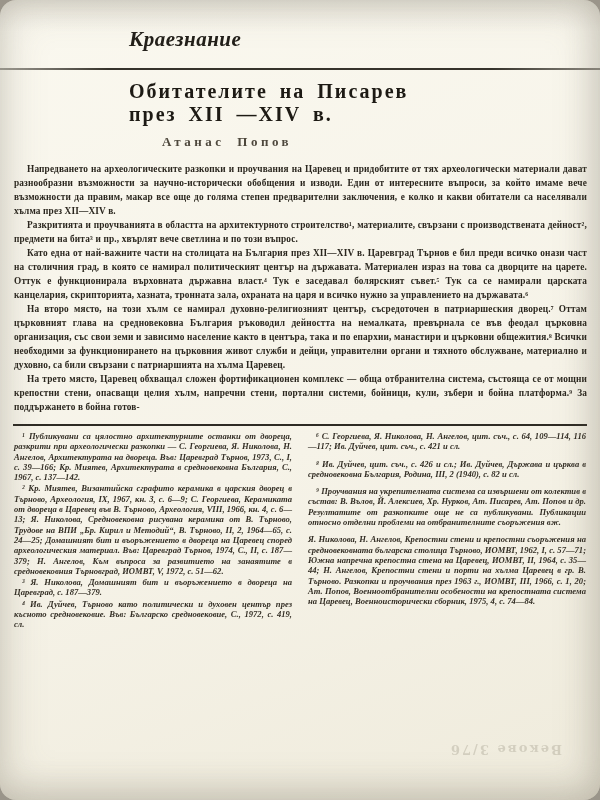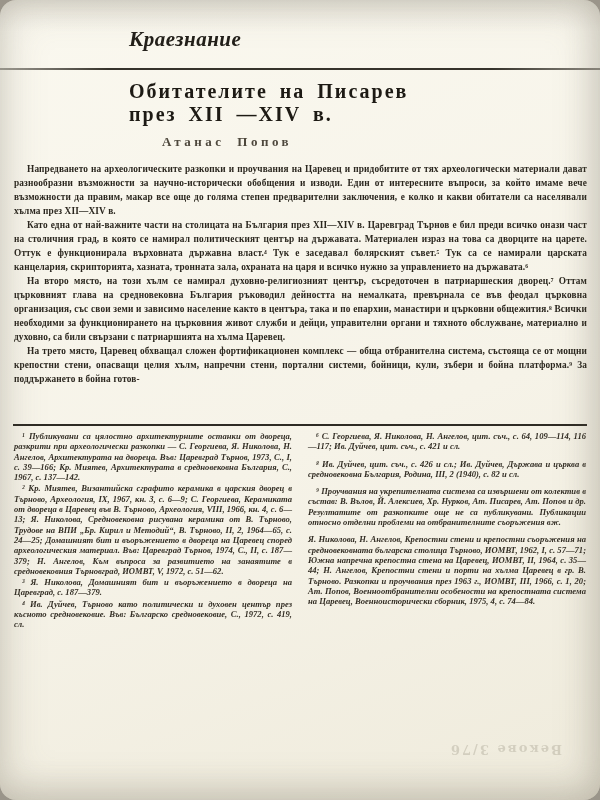--- a/index.html
+++ b/index.html
@@ -68,20 +68,21 @@
 
   <h1 class="title">
     <span>Обитателите на Писарев</span>
     <span>през XII —XIV в.</span>
   </h1>
 
   <div class="author">Атанас Попов</div>
 
   <div class="body-text">
     <p>Напредването на археологическите разкопки и проучвания на Царевец и придобитите от тях археологически материали дават разнообразни възможности за научно-исторически обобщения и изводи. Един от интересните въпроси, за който имаме вече възможности да правим, макар все още до голяма степен предварителни заключения, е колко и какви обитатели са населявали хълма през XII—XIV в.</p>
+    <p>Разкритията и проучванията в областта на архитектурното строителство¹, материалите, свързани с производствената дейност², предмети на бита³ и пр., хвърлят вече светлина и по този въпрос.</p>
     <p>Като една от най-важните части на столицата на България през XII—XIV в. Царевград Търнов е бил преди всичко онази част на столичния град, в която се намирал политическият център на държавата. Материален израз на това са дворците на царете. Оттук е функционирала върховната държавна власт.⁴ Тук е заседавал болярският съвет.⁵ Тук са се намирали царската канцелария, скрипторията, хазната, тронната зала, охраната на царя и всичко нужно за управлението на държавата.⁶</p>
     <p>На второ място, на този хълм се намирал духовно-религиозният център, съсредоточен в патриаршеския дворец.⁷ Оттам църковният глава на средновековна България ръководил дейността на немалката, превърнала се във феодал църковна организация, със свои земи и зависимо население както в центъра, така и по епархии, манастири и църковни общежития.⁸ Всички необходими за функционирането на църковния живот служби и дейци, управителни органи и тяхното обслужване, материално и духовно, са били свързани с патриаршията на хълма Царевец.</p>
     <p>На трето място, Царевец обхващал сложен фортификационен комплекс — обща отбранителна система, състояща се от мощни крепостни стени, опасващи целия хълм, напречни стени, портални системи, бойници, кули, зъбери и бойна платформа.⁹ За поддържането в бойна готов-</p>
   </div>
 
   <div class="rule rule-foot"></div>
 
   <div class="footnotes">
     <div class="fn-col">
       <p>¹ Публикувани са цялостно архитектурните останки от двореца, разкрити при археологически разкопки — С. Георгиева, Я. Николова, Н. Ангелов, Архитектурата на двореца. Във: Царевград Търнов, 1973, С., I, с. 39—166; Кр. Миятев, Архитектурата в средновековна България, С., 1967, с. 137—142.</p>

